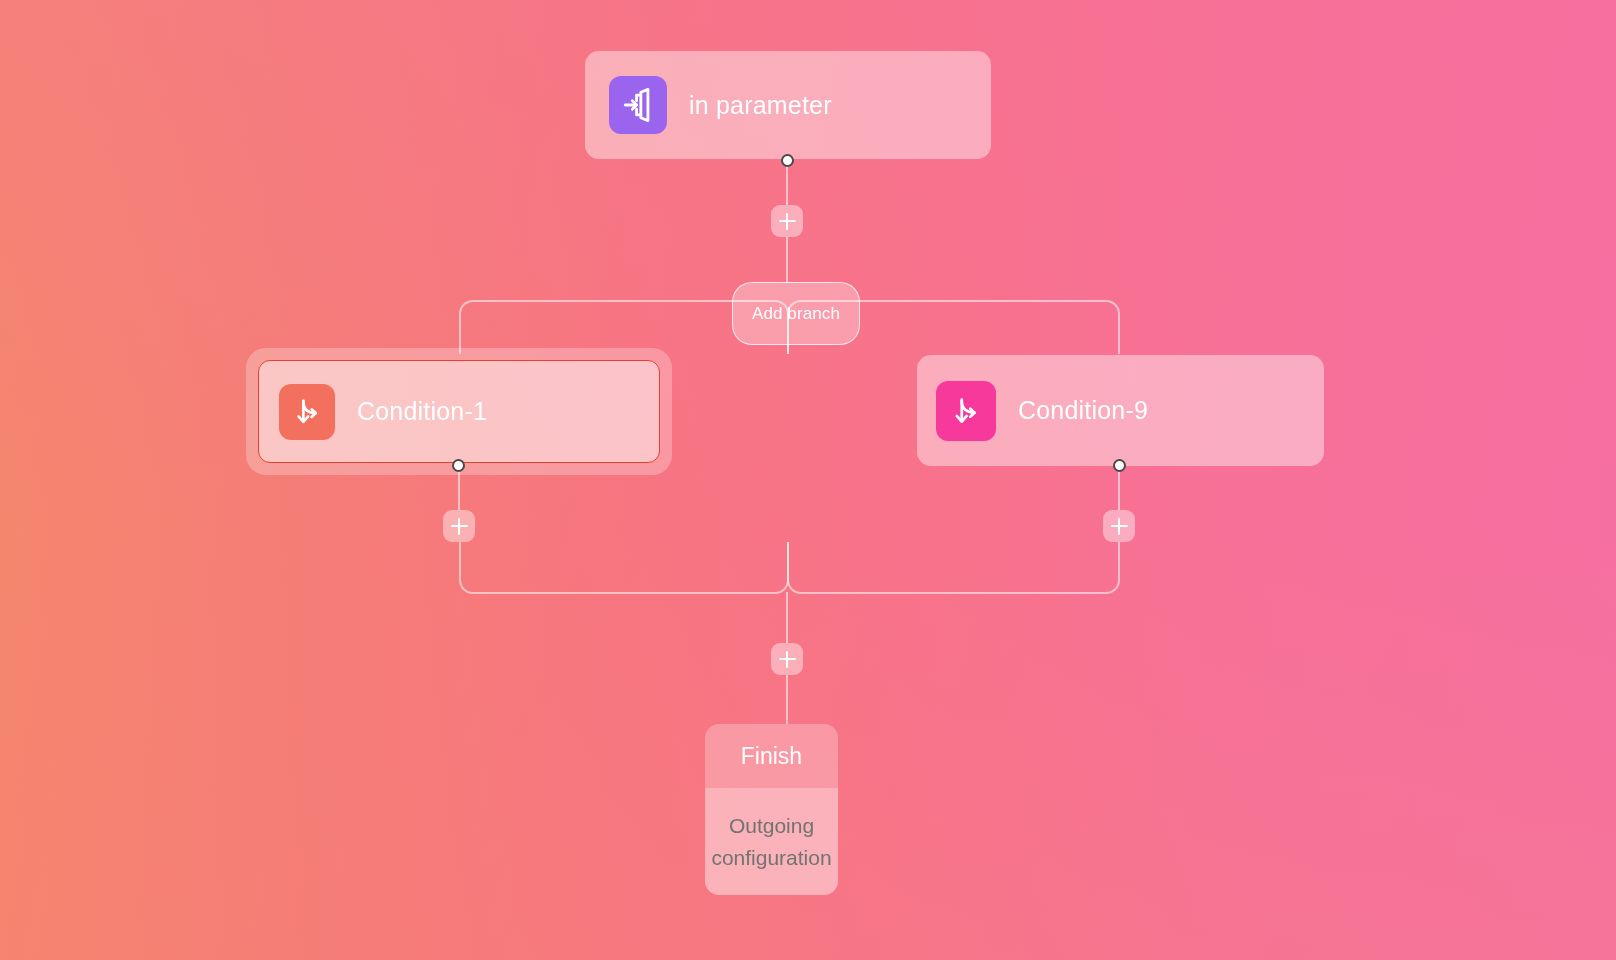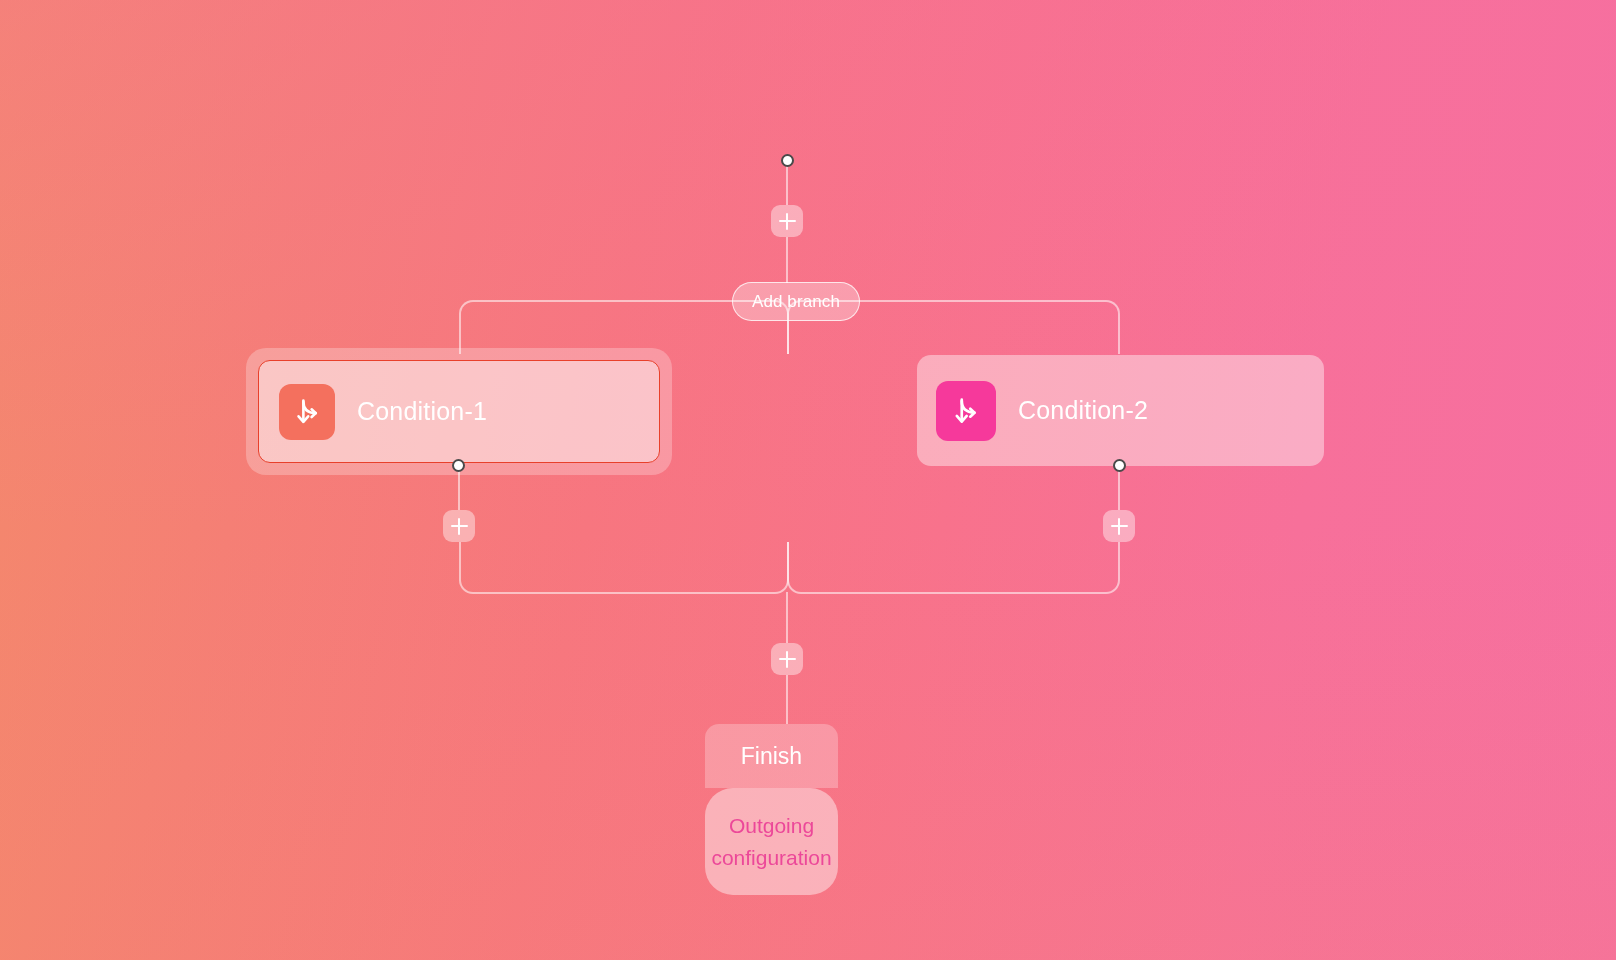--- a/index.html
+++ b/index.html
@@ -74,21 +74,21 @@
     width: 2.4px;
     height: 17px;
     background: #ffffff;
     border-radius: 1px;
   }
 
   
   .add-branch {
     position: absolute;
     height: 37px;
-    padding: 0 19px;
+    padding: 12px 19px;
     border-radius: 20px;
     border: 1.6px solid rgba(255,255,255,0.75);
     background: rgba(255,255,255,0.30);
     color: #ffffff;
     font-size: 17px;
     letter-spacing: 0.1px;
     display: flex;
     align-items: center;
     justify-content: center;
     cursor: pointer;
@@ -181,26 +181,25 @@
     color: #ffffff;
     font-size: 23px;
   }
   .finish-body {
     height: 107px;
     background: rgba(255,255,255,0.44);
     display: flex;
     align-items: center;
     justify-content: center;
     text-align: center;
-    color: #ec4899;
+    color: #737373;
     font-size: 21px;
     line-height: 1.5;
     padding: 0 12px;
     box-sizing: border-box;
-    border-radius: 28px;
   }
 </style>
 </head>
 <body>
 
 <div id="canvas">
 
   <div class="line vline" style="left:786px; top:160px; height:45px;"></div>
 
   <div class="plus-btn" style="left:771px; top:205px;">
@@ -211,20 +210,32 @@
   <div class="line vline" style="left:786px; top:237px; height:46px;"></div>
 
   <div class="elbow elbow-top-split" style="left:459px; top:300px; width:330px; height:54px;"></div>
 
   <div class="elbow elbow-top-split" style="left:787px; top:300px; width:333px; height:54px;"></div>
 
   <div class="add-branch" style="left:732px; top:282px;">
     <span>Add branch</span>
   </div>
 
+  <div class="node" style="left:585px; top:51px; width:406px; height:108px;">
+    <div class="node-icon" style="background:#9B64EE;">
+      <svg width="34" height="34" viewBox="0 0 24 24" fill="none" stroke="#ffffff" stroke-width="2" stroke-linecap="round" stroke-linejoin="round">
+        <path d="M14 3v18l5 2V1z"></path>
+        <path d="M14 5h-3v4"></path>
+        <path d="M14 19h-3v-4"></path>
+        <path d="M3 12h8"></path>
+        <path d="M8 9l3 3-3 3"></path>
+      </svg>
+    </div>
+    <div class="node-label">in parameter</div>
+  </div>
   <div class="port-dot" style="left:781px; top:154px;"></div>
 
   <div class="node-wrap" style="left:246px; top:348px; width:426px; height:127px;">
     <div class="node-halo"></div>
     <div class="node-inner selected" style="left:12px; top:12px; width:402px; height:103px;">
       <div class="node-icon" style="background:#F4705E; width:56px; height:56px; margin-left:20px;">
         <svg width="33" height="33" viewBox="0 0 24 24" fill="none" stroke="#ffffff" stroke-width="1.9" stroke-linecap="round" stroke-linejoin="round">
           <path d="M9 4v15"></path>
           <path d="M5.5 15.5L9 19.5l3.5-4"></path>
           <path d="M9 5c0 6 4 8 9 8.2"></path>
@@ -238,21 +249,21 @@
 
   <div class="node" style="left:917px; top:355px; width:407px; height:111px;">
     <div class="node-icon" style="background:#F6399B; width:60px; height:60px; margin-left:19px;">
       <svg width="34" height="34" viewBox="0 0 24 24" fill="none" stroke="#ffffff" stroke-width="1.9" stroke-linecap="round" stroke-linejoin="round">
         <path d="M9 4v15"></path>
         <path d="M5.5 15.5L9 19.5l3.5-4"></path>
         <path d="M9 5c0 6 4 8 9 8.2"></path>
         <path d="M15 10.4l3 2.8-3 2.8"></path>
       </svg>
     </div>
-    <div class="node-label">Condition-2</div>
+    <div class="node-label">Condition-9</div>
   </div>
   <div class="port-dot" style="left:1113px; top:459px;"></div>
 
   <div class="line vline" style="left:458px; top:465px; height:45px;"></div>
   <div class="plus-btn" style="left:443px; top:510px;">
     <span class="bar-h"></span>
     <span class="bar-v"></span>
   </div>
 
   <div class="line vline" style="left:1118px; top:465px; height:45px;"></div>

